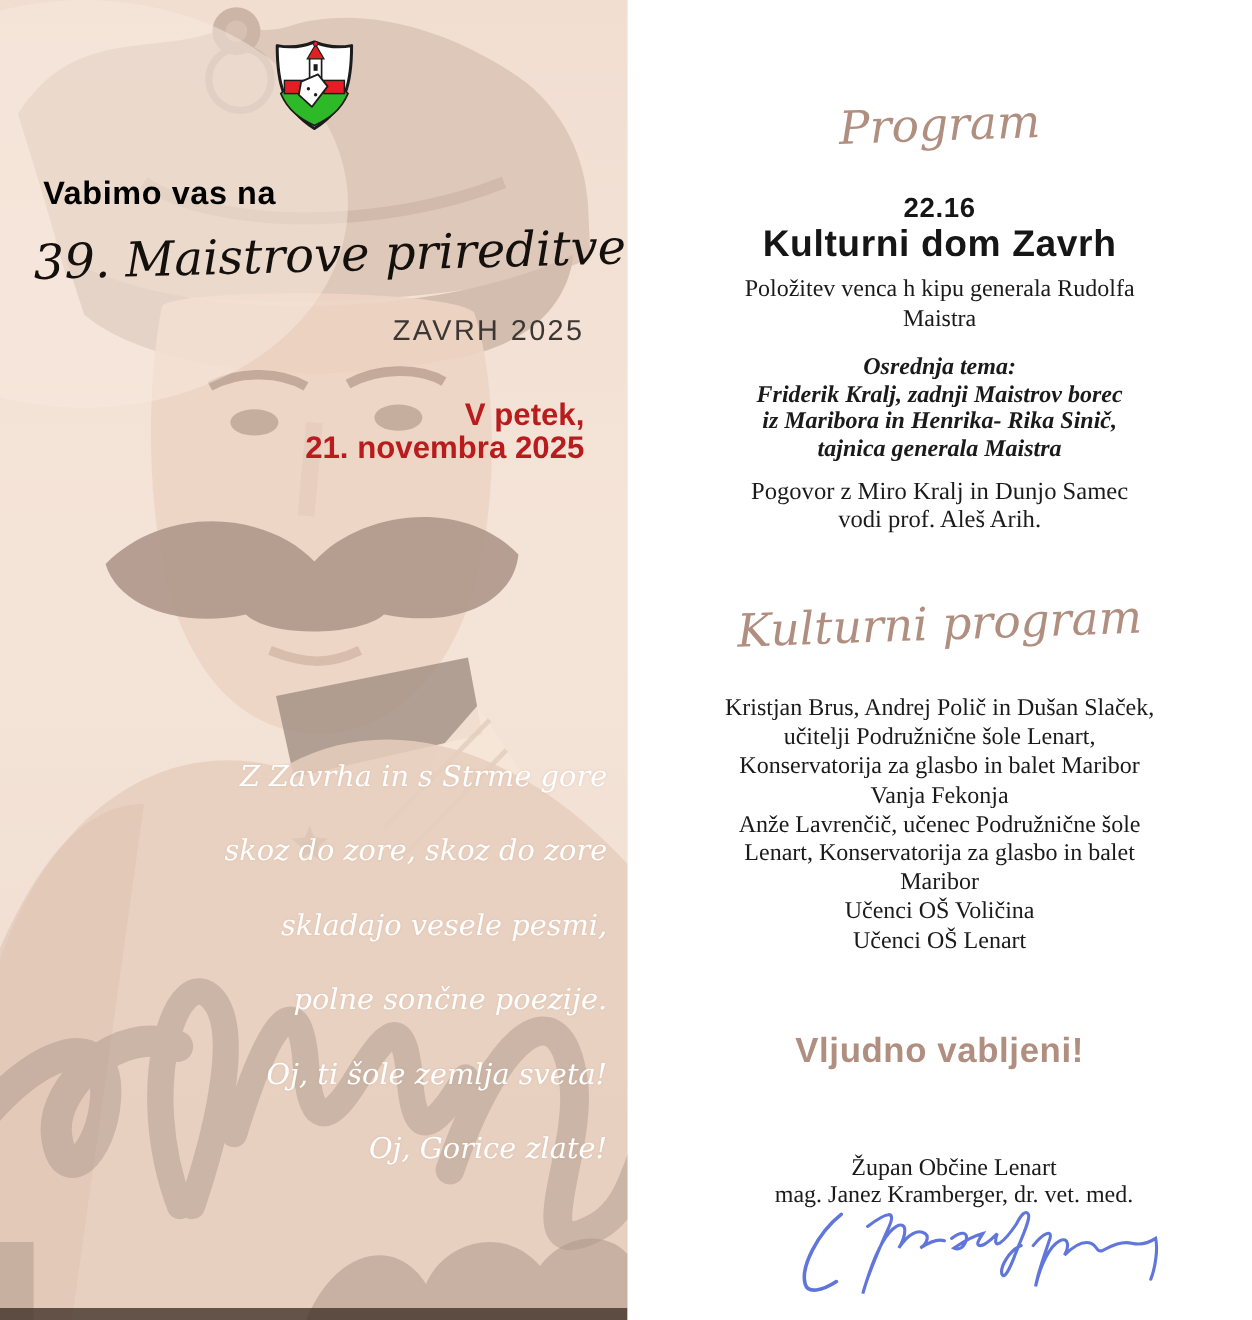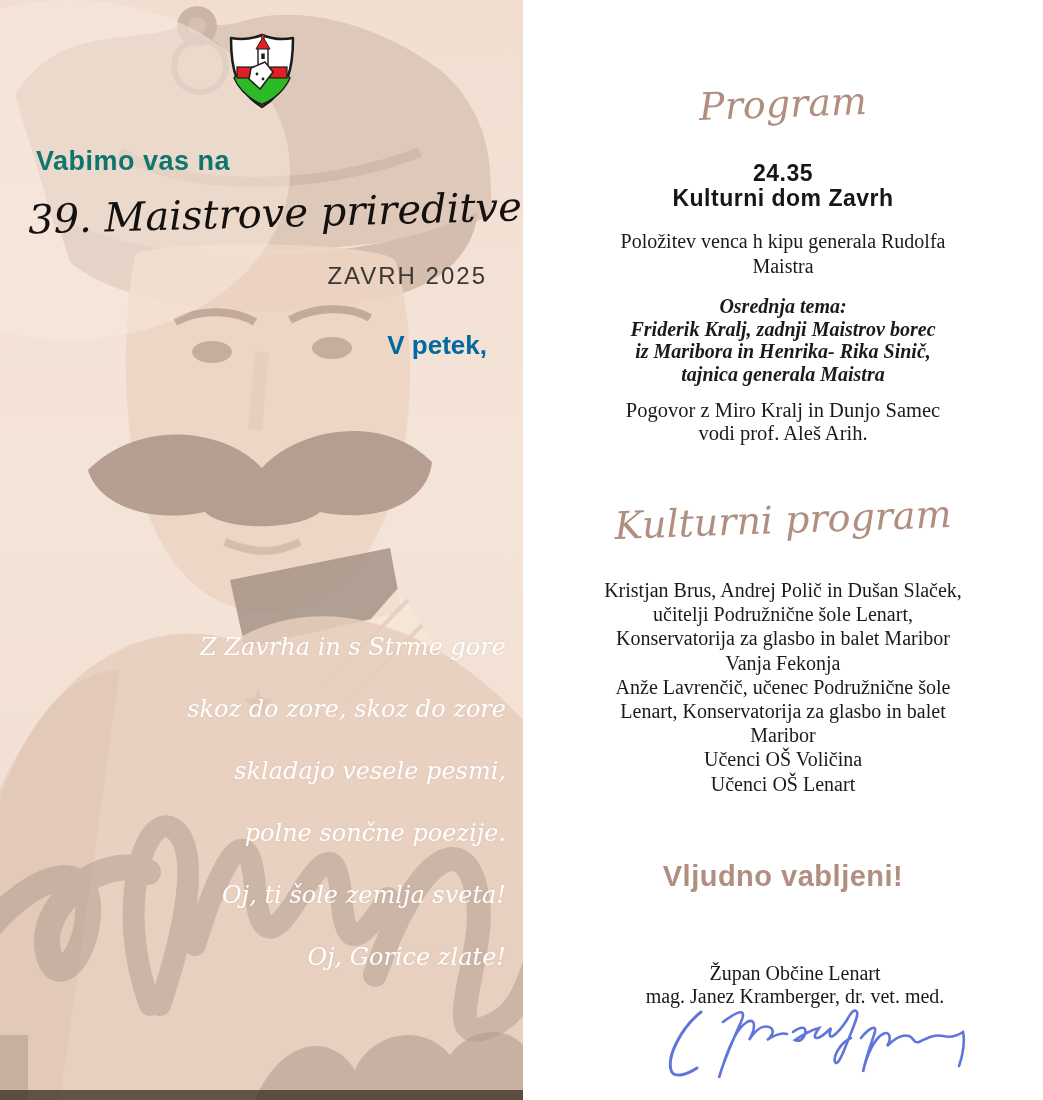--- a/index.html
+++ b/index.html
@@ -13,43 +13,43 @@
     font-family:"Liberation Sans",sans-serif;}
   .page{position:absolute;inset:0;width:1043px;height:1100px;background:#fff;}
 
   
   .photo-panel{position:absolute;left:0;top:0;width:523px;height:1100px;
     overflow:hidden;background:#e8d5c8;}
   .photo-art{position:absolute;left:0;top:0;width:523px;height:1100px;display:block;}
   .crest{position:absolute;left:227px;top:32px;width:70px;height:78px;}
   .crest svg{display:block;width:100%;height:100%;}
   .invite{position:absolute;left:36px;top:146px;font-size:27px;font-weight:600;
-    color:#0f766e;letter-spacing:.5px;}
+    color:#000000;letter-spacing:.5px;}
   .script-title{position:absolute;left:28px;top:190px;width:490px;
     font-family:"DejaVu Serif",serif;font-style:italic;font-size:40px;
     color:#14100d;transform:rotate(-1.5deg);white-space:nowrap;}
   .zavrh{position:absolute;right:36px;top:262px;font-size:24px;font-weight:500;
     letter-spacing:2px;color:#3d3733;}
   .date-block{position:absolute;right:36px;top:331px;text-align:right;
-    font-weight:700;font-size:26px;line-height:28px;color:#0369a1;}
+    font-weight:700;font-size:26px;line-height:28px;color:#b91c1c;}
   .poem{position:absolute;left:36px;top:616px;width:470px;
     font-family:"DejaVu Serif",serif;font-style:italic;font-size:24px;
     color:#ffffff;}
   .poem .poem-line{height:62px;line-height:62px;white-space:nowrap;
     text-shadow:0 0 2px rgba(190,160,140,.35);text-align:right;}
 
   
   .content-panel{position:absolute;left:523px;top:0;width:520px;height:1100px;
     background:#fff;text-align:center;color:#1a1a1a;}
   .script-h{font-family:"DejaVu Serif",serif;font-style:italic;
     color:var(--accent);font-size:38px;transform:rotate(-2deg);}
   .program-h{position:absolute;left:0;right:0;top:82px;}
   .cultural-h{position:absolute;left:0;right:0;top:498px;}
   .time{position:absolute;left:0;right:0;top:160px;font-size:23px;font-weight:700;color:#161616;letter-spacing:.5px;}
-  .venue{position:absolute;left:0;right:0;top:185px;font-size:23px;font-weight:700;color:#161616;letter-spacing:.5px;}
+  .venue{position:absolute;left:0;right:0;top:185px;font-size:31px;font-weight:700;color:#161616;letter-spacing:.5px;}
   .serif{font-family:"Liberation Serif",serif;}
   .wreath{position:absolute;left:68px;right:68px;top:229px;font-size:20px;line-height:25px;}
   .theme{position:absolute;left:30px;right:30px;top:295px;font-size:20px;line-height:22.5px;
     font-weight:700;font-style:italic;}
   .talk{position:absolute;left:30px;right:30px;top:399px;font-size:20.5px;line-height:23px;}
   .performers{position:absolute;left:14px;right:14px;top:578px;font-size:20px;line-height:24.2px;}
   .closing{position:absolute;left:0;right:0;top:860px;font-size:29px;font-weight:700;
     color:var(--accent);letter-spacing:.5px;}
   .signatory{position:absolute;left:0;right:0;top:962px;font-size:20px;line-height:23px;margin-left:24px;}
   .sig{position:absolute;left:140px;top:998px;width:330px;height:92px;}
@@ -129,36 +129,37 @@
         <circle cx="30" cy="42" r="1.4" fill="#1c1c1c"></circle>
         <circle cx="36" cy="47" r="1.4" fill="#1c1c1c"></circle>
       </svg>
     </div>
 
     <div class="invite">Vabimo vas na</div>
     <div class="script-title">39. Maistrove prireditve</div>
     <div class="zavrh">ZAVRH 2025</div>
     <div class="date-block">
       <div>V petek,</div>
+      <div>21. novembra 2025</div>
     </div>
     <div class="poem">
         <div class="poem-line">Z Zavrha in s Strme gore</div>
         <div class="poem-line">skoz do zore, skoz do zore</div>
         <div class="poem-line">skladajo vesele pesmi,</div>
         <div class="poem-line">polne sončne poezije.</div>
         <div class="poem-line">Oj, ti šole zemlja sveta!</div>
         <div class="poem-line">Oj, Gorice zlate!</div>
       </div>
   </section>
 
   <section class="content-panel">
 
     <div class="script-h program-h">Program</div>
 
-    <div class="time">24.35</div>
+    <div class="time">22.16</div>
     <div class="venue">Kulturni dom Zavrh</div>
 
     <div class="serif wreath">Položitev venca h kipu generala Rudolfa Maistra</div>
 
     <div class="serif theme">
         <div class="theme-line">Osrednja tema:</div>
         <div class="theme-line">Friderik Kralj, zadnji Maistrov borec</div>
         <div class="theme-line">iz Maribora in Henrika- Rika Sinič,</div>
         <div class="theme-line">tajnica generala Maistra</div>
       </div>

